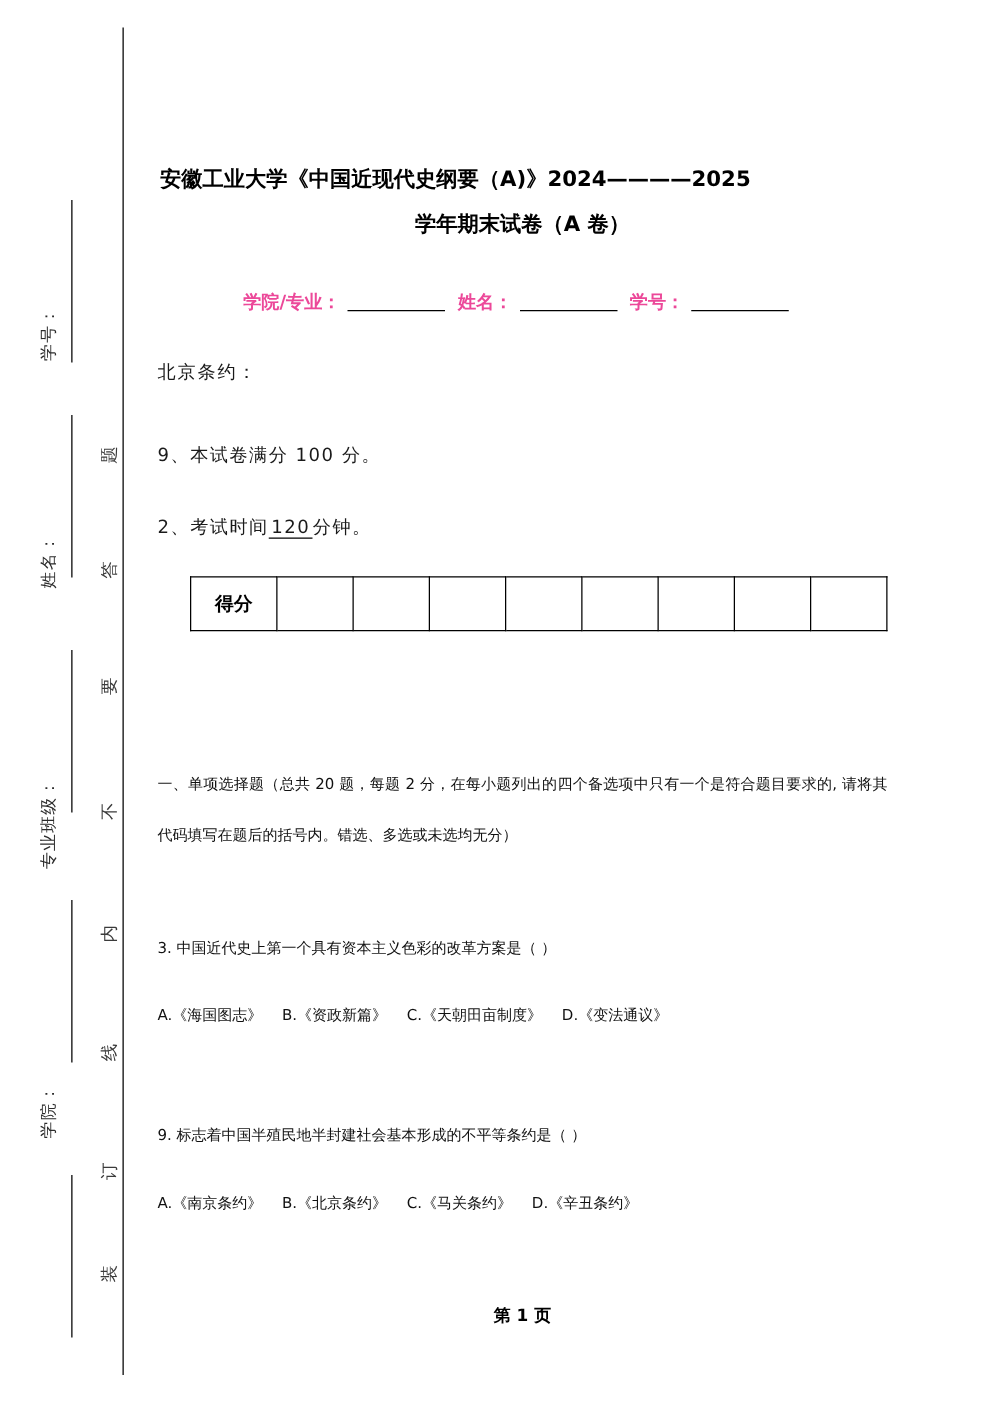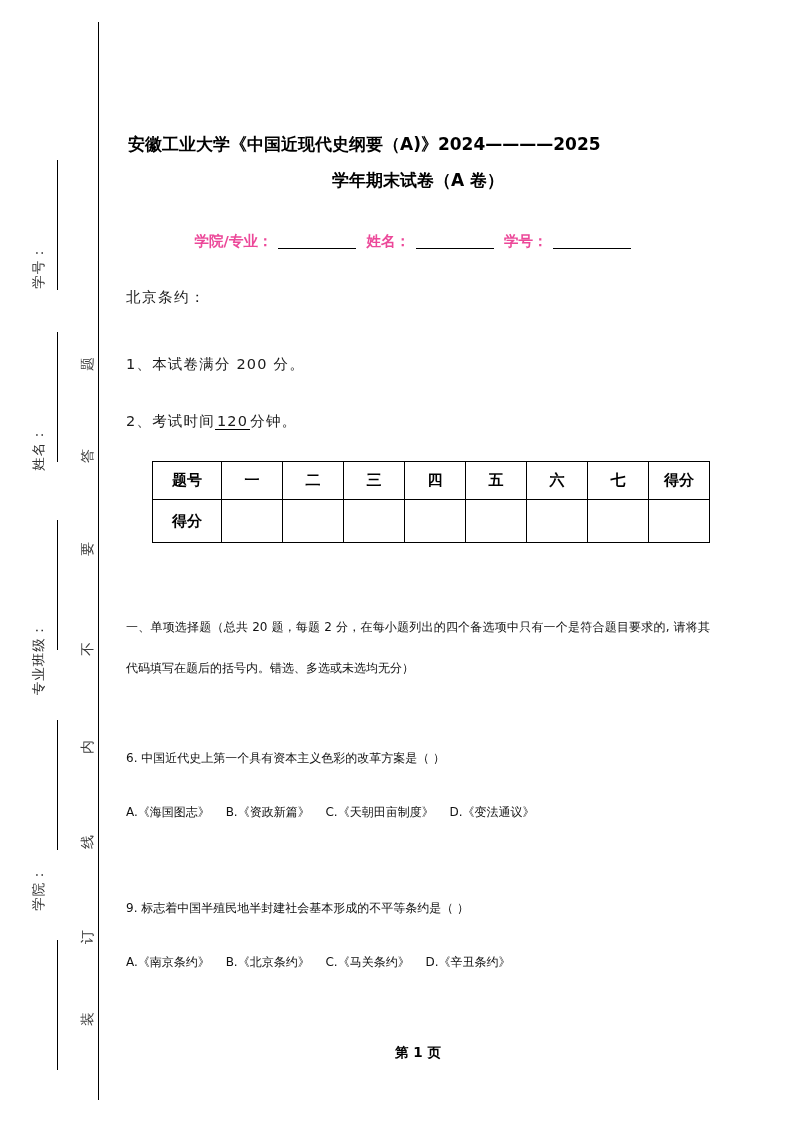--- a/index.html
+++ b/index.html
@@ -221,55 +221,44 @@
     <div id="title-block">
       <div class="doc-title title-line-1">安徽工业大学《中国近现代史纲要（A)》2024————2025</div>
       <div class="doc-title title-line-2">学年期末试卷（A 卷）</div>
     </div>
 
     <div id="info-line">
       <span class="fld">学院/专业：</span><span class="blank"></span><span class="fld">姓名：</span><span class="blank"></span><span class="fld">学号：</span><span class="blank"></span>
     </div>
 
     <div class="note-heading" id="note-title">北京条约：</div>
-    <div class="note-heading" id="note-1">1、本试卷满分 200 分。</div>
+    <div class="note-heading" id="note-1">9、本试卷满分 100 分。</div>
     <div class="note-heading" id="note-2"><span>2、考试时间</span><span class="u-val">120</span><span>分钟。</span></div>
 
     <div id="score-table-wrap">
       <table class="score-table">
         <tbody>
-          <tr class="r-head">
-            <td class="hdr-col">题号</td>
-            <td>一</td>
-            <td>二</td>
-            <td>三</td>
-            <td>四</td>
-            <td>五</td>
-            <td>六</td>
-            <td>七</td>
-            <td>得分</td>
-          </tr>
           <tr class="r-score">
             <td class="hdr-col">得分</td>
             <td></td>
             <td></td>
             <td></td>
             <td></td>
             <td></td>
             <td></td>
             <td></td>
             <td></td>
           </tr>
         </tbody>
       </table>
     </div>
 
     <div class="para" id="section-1-heading">一、单项选择题（总共 20 题，每题 2 分，在每小题列出的四个备选项中只有一个是符合题目要求的, 请将其代码填写在题后的括号内。错选、多选或未选均无分）</div>
 
-    <div class="para" id="q1-stem">6. 中国近代史上第一个具有资本主义色彩的改革方案是（   ）</div>
+    <div class="para" id="q1-stem">3. 中国近代史上第一个具有资本主义色彩的改革方案是（   ）</div>
     <div class="para" id="q1-opts">A.《海国图志》　 B.《资政新篇》　 C.《天朝田亩制度》　 D.《变法通议》</div>
 
     <div class="para" id="q2-stem">9. 标志着中国半殖民地半封建社会基本形成的不平等条约是（   ）</div>
     <div class="para" id="q2-opts">A.《南京条约》　 B.《北京条约》　 C.《马关条约》　 D.《辛丑条约》</div>
   </div>
 
   <div id="footer">第 1 页</div>
 </div>
 
 </body></html>

